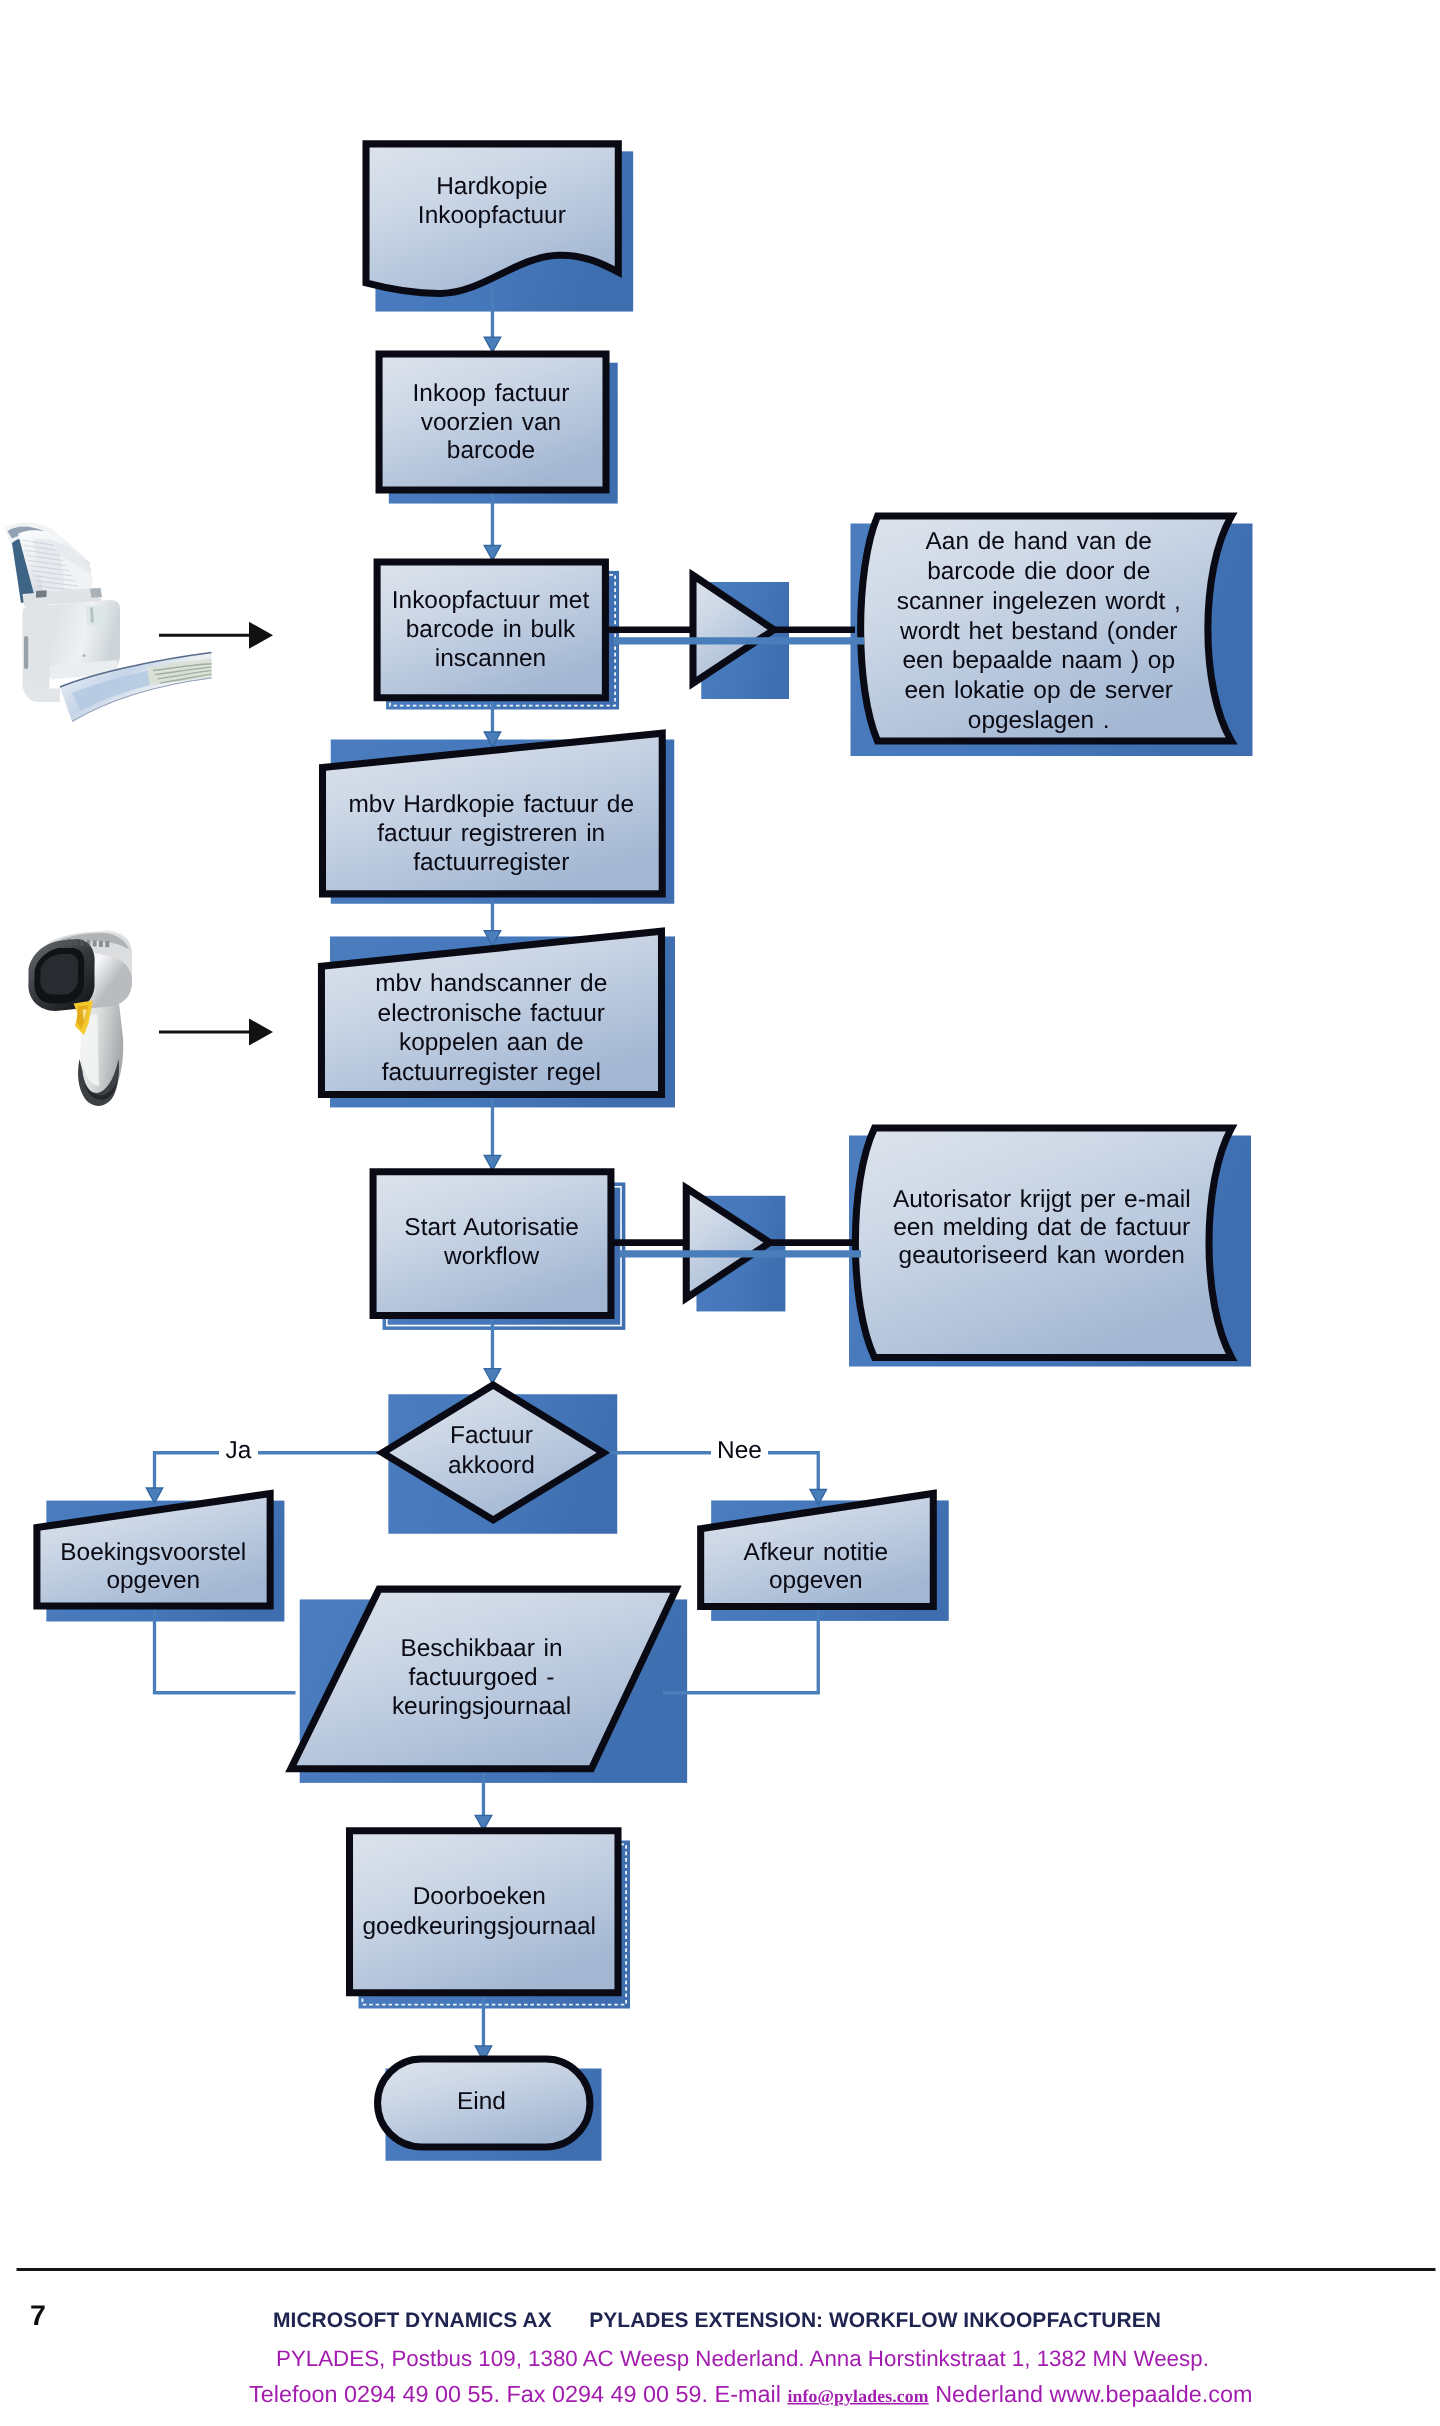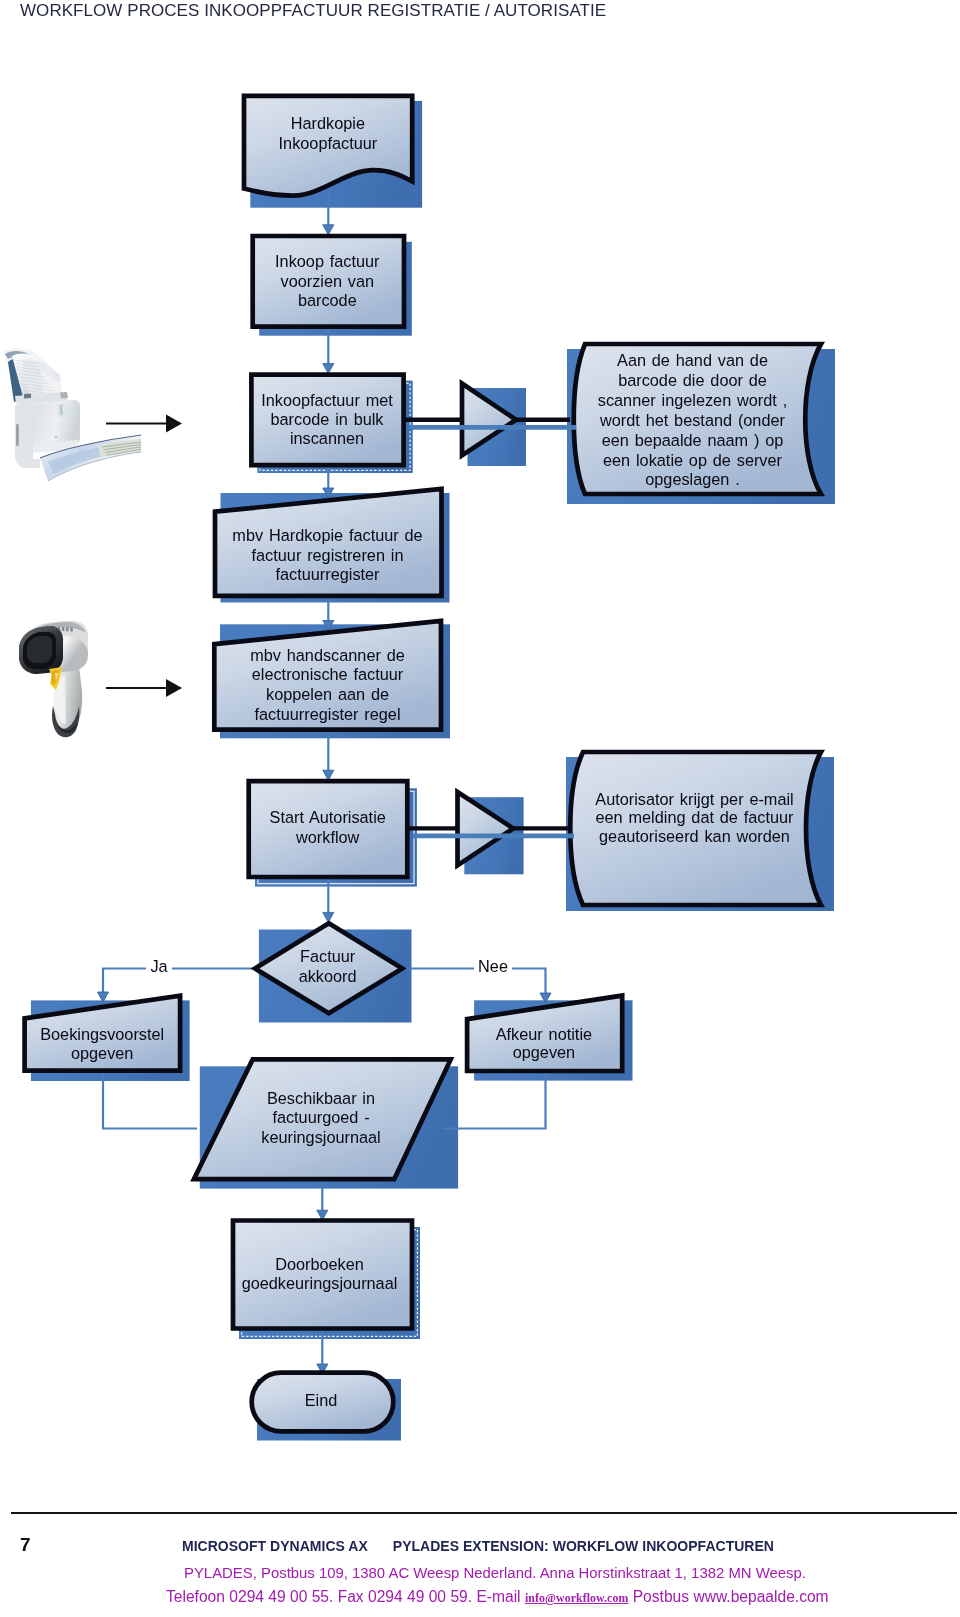--- a/index.html
+++ b/index.html
@@ -24,21 +24,20 @@
   .eml{text-decoration:underline;font-family:"Liberation Serif",serif;font-weight:bold;
        font-size:11.8px;letter-spacing:0.1px;}
   svg{display:block;}
   text{font-family:"Liberation Sans",sans-serif;fill:#0a0a14;word-spacing:1.3px;}
 </style>
 </head>
 <body>
 
 <div id="page">
 
-  <div id="title">WORKFLOW PROCES INKOOPPFACTUUR REGISTRATIE / AUTORISATIE</div>
 
   <div id="diagram">
   <svg width="960" height="1470" viewBox="0 0 960 1470" xmlns="http://www.w3.org/2000/svg">
     <defs>
       <linearGradient id="gfill" x1="0" y1="0" x2="0.62" y2="1">
         <stop offset="0%" stop-color="#dde3ec"></stop>
         <stop offset="38%" stop-color="#ccd7e6"></stop>
         <stop offset="100%" stop-color="#a3b7d3"></stop>
       </linearGradient>
       <linearGradient id="gshadow" x1="0" y1="0" x2="1" y2="0.25">
@@ -304,17 +303,17 @@
   <div id="footer-rule-wrap">
     <div id="frule"></div>
   </div>
   <div id="footer">
     <div id="pgnum">7</div>
     <div class="fline" id="fl1">
       <span>MICROSOFT DYNAMICS AX</span><span class="gap"></span><span>PYLADES EXTENSION: WORKFLOW INKOOPFACTUREN</span>
     </div>
     <div class="fline" id="fl2">PYLADES, Postbus 109, 1380 AC  Weesp Nederland.  Anna Horstinkstraat 1, 1382 MN  Weesp.</div>
     <div class="fline" id="fl3">
-      <span>Telefoon 0294 49 00 55. Fax 0294 49 00 59. E-mail </span><span class="eml">info@workflow.com</span><span> Postbus </span><span>www.bepaalde.com</span>
+      <span>Telefoon 0294 49 00 55. Fax 0294 49 00 59. E-mail </span><span class="eml">info@pylades.com</span><span> Nederland </span><span>www.bepaalde.com</span>
     </div>
   </div>
 
 </div>
 
 </body></html>

